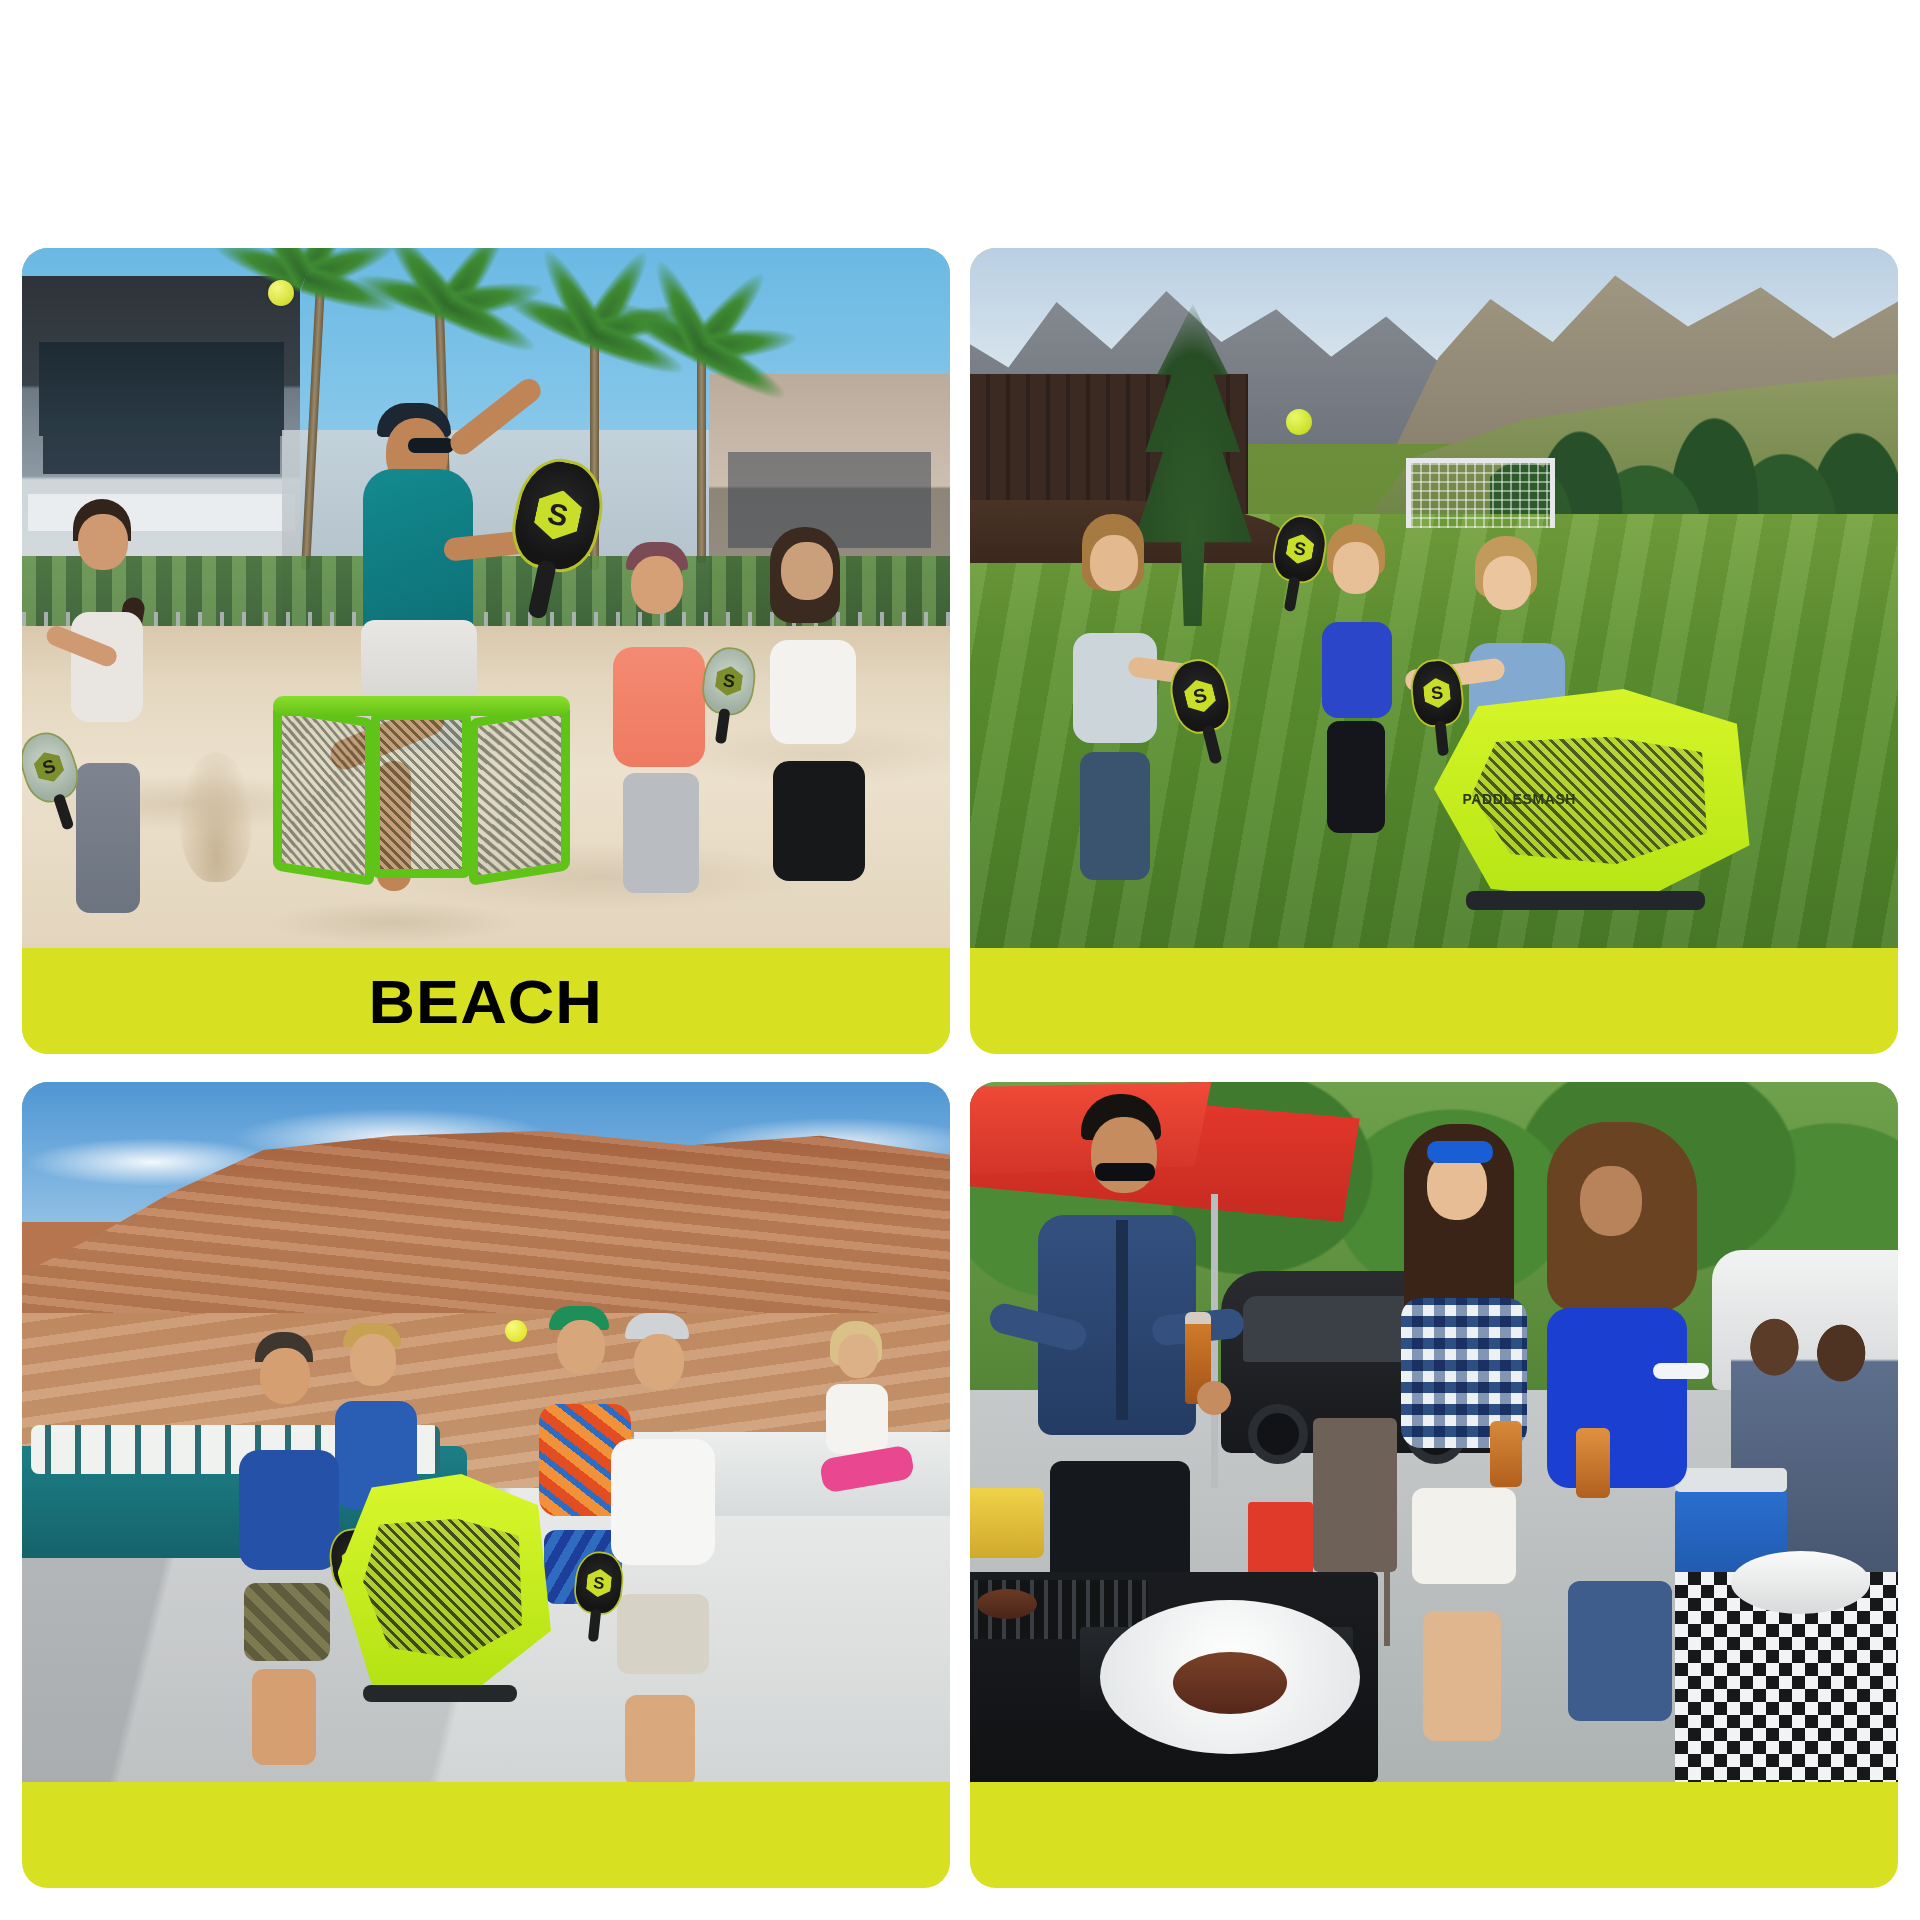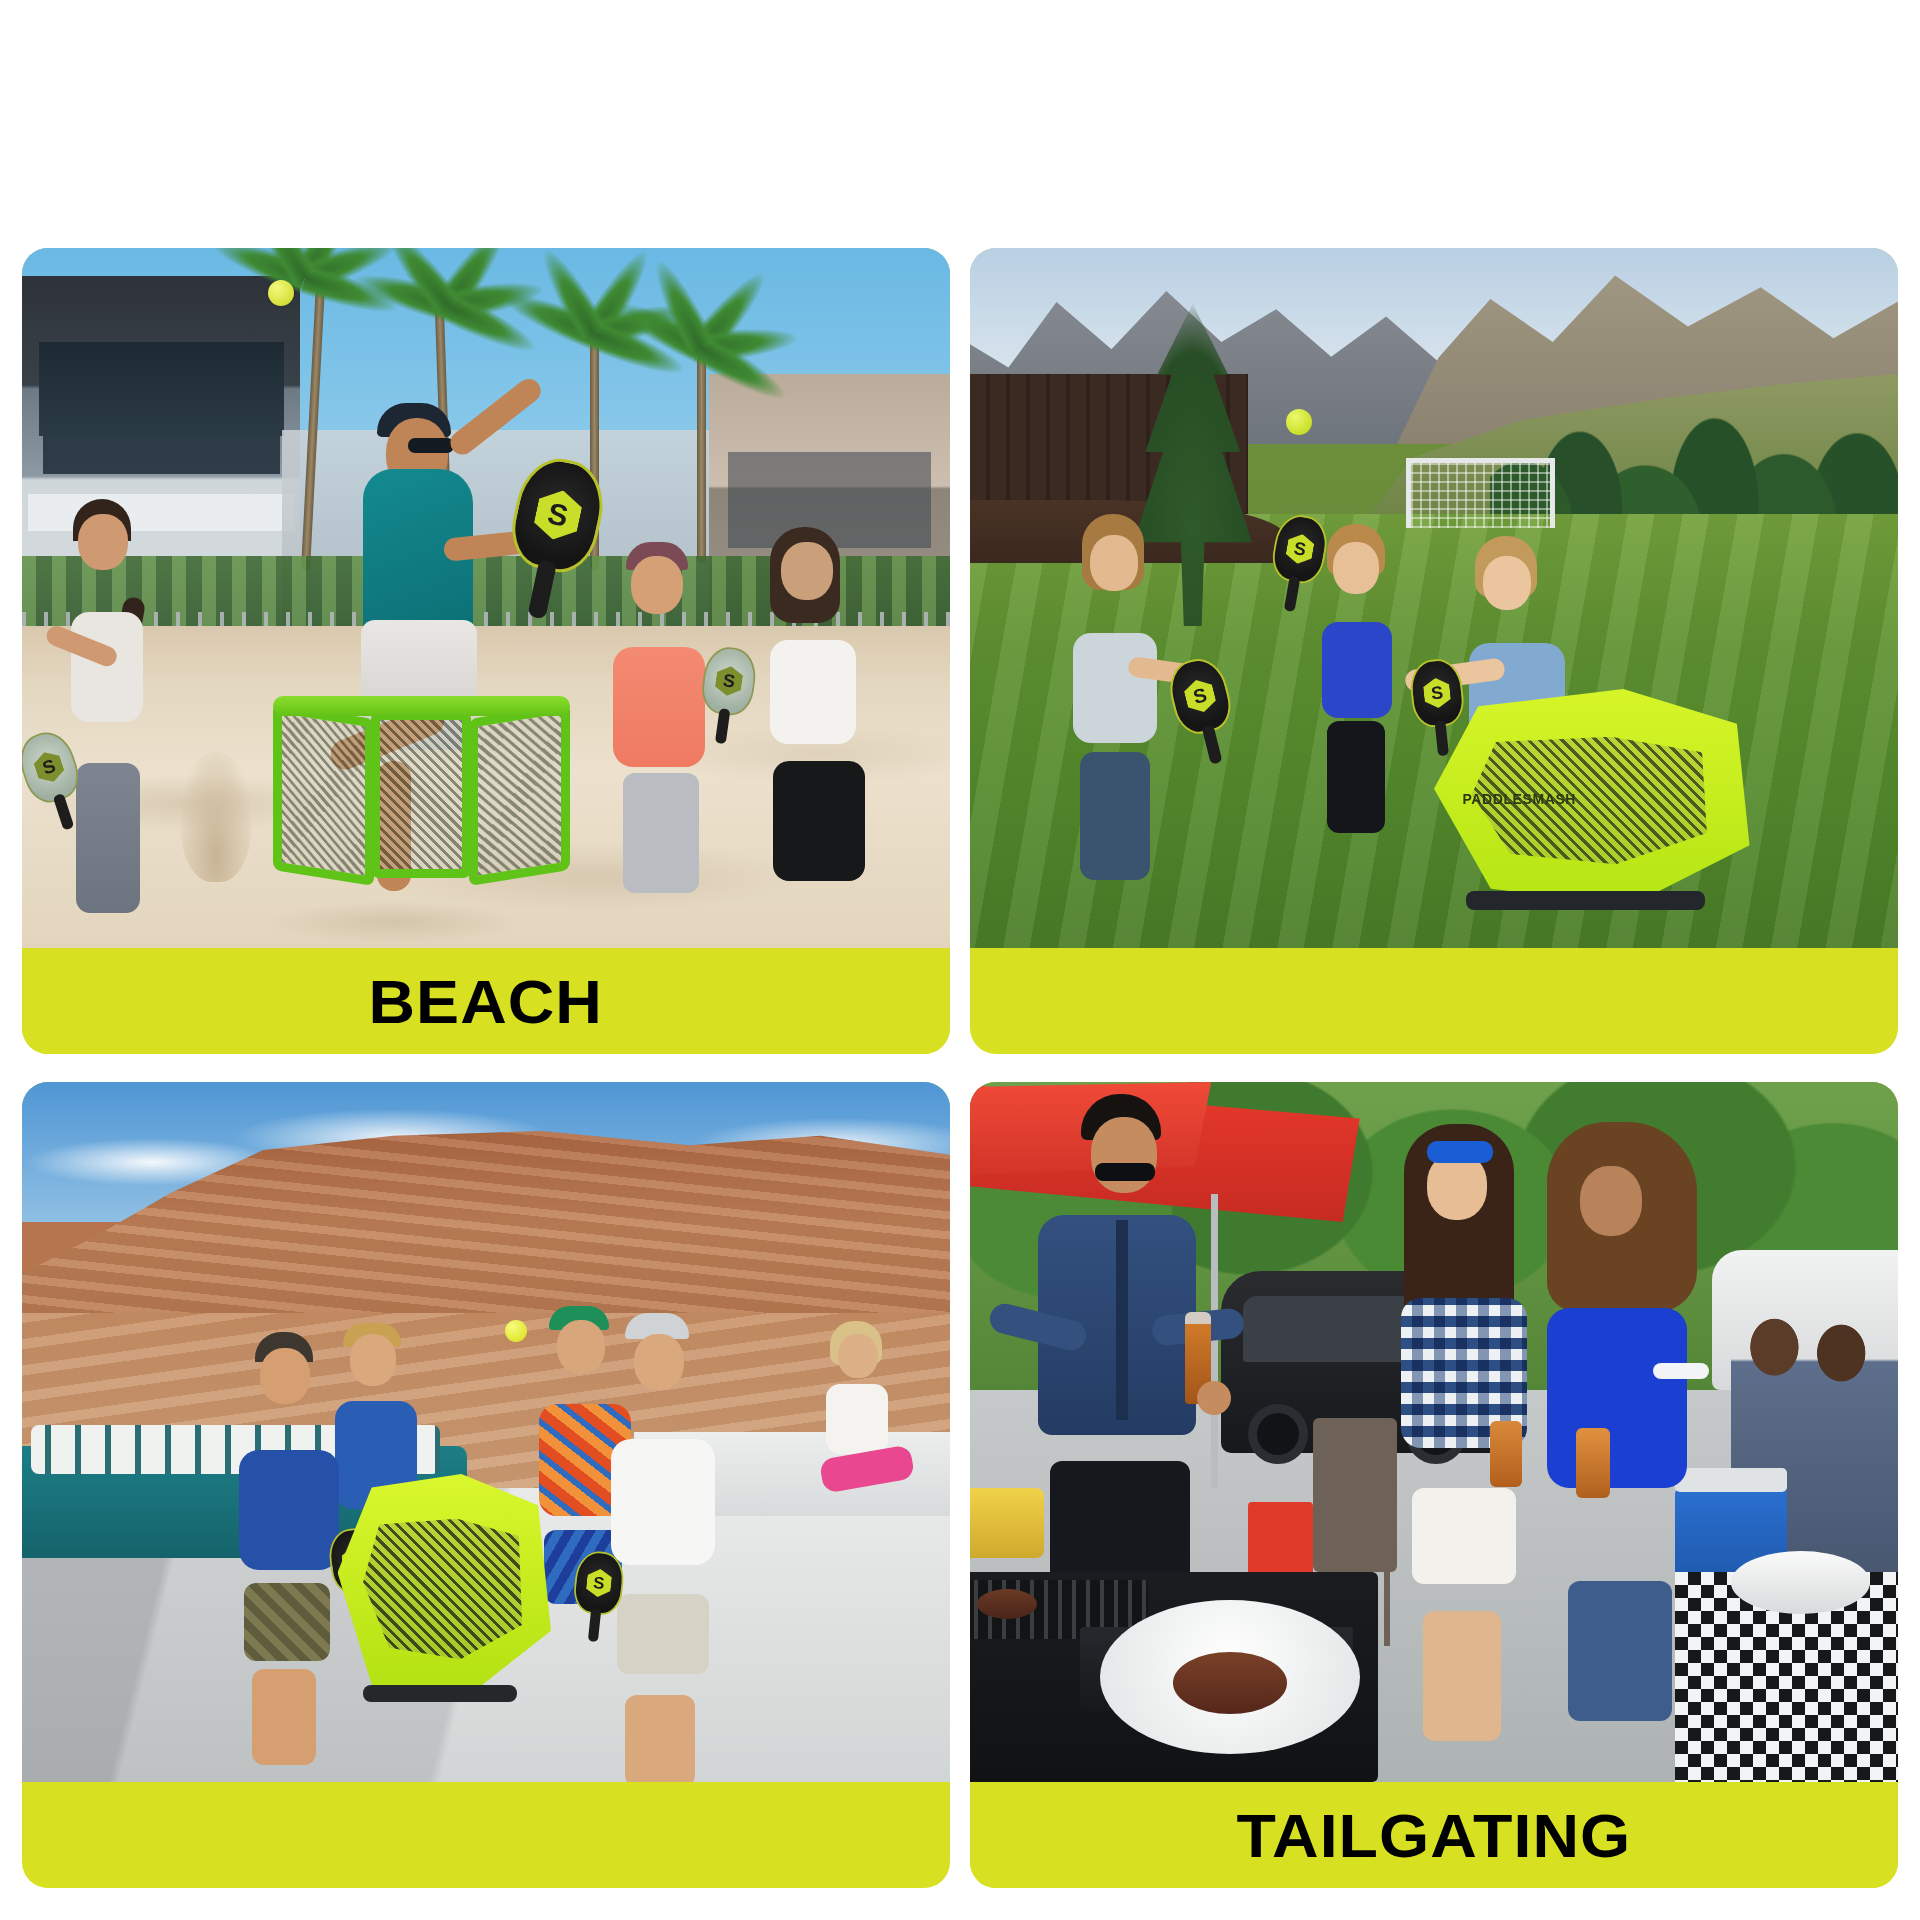--- a/index.html
+++ b/index.html
@@ -824,19 +824,16 @@
         </div>
 
         <div class="t-corn"></div>
         <div class="t-grill">
           <div class="grate"></div>
           <div class="patty"></div>
           <div class="lid"></div>
         </div>
         <div class="t-plate"></div>
       </div>
-      <div class="caption-bar">
-        <span class="caption-text">TAILGATING</span>
-      </div>
     </div>
 
   </div>
 </div>
 
 </body></html>

